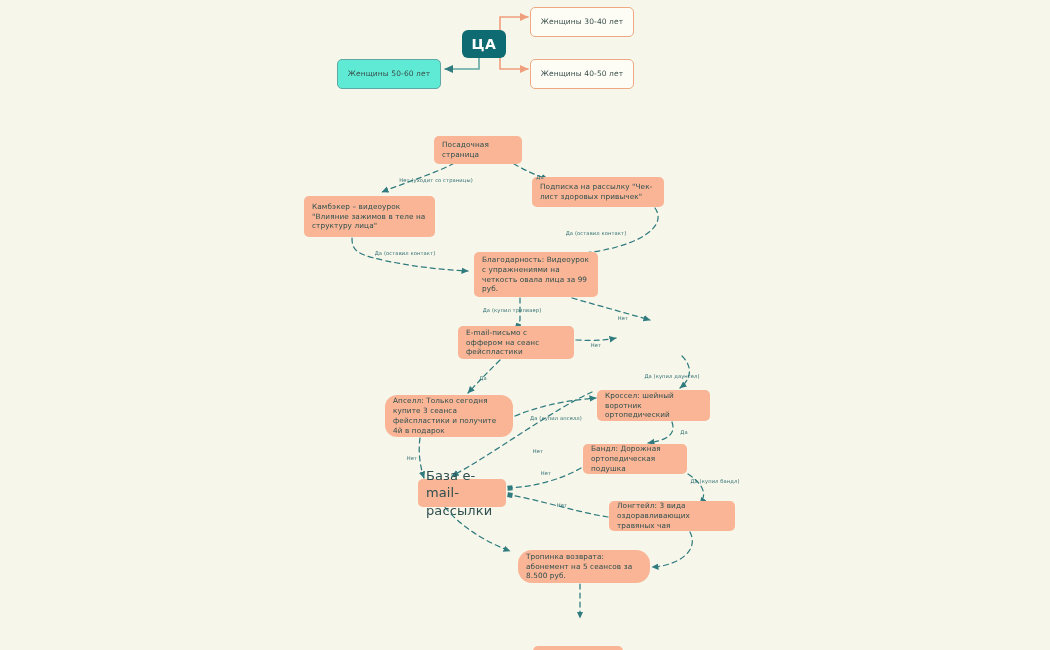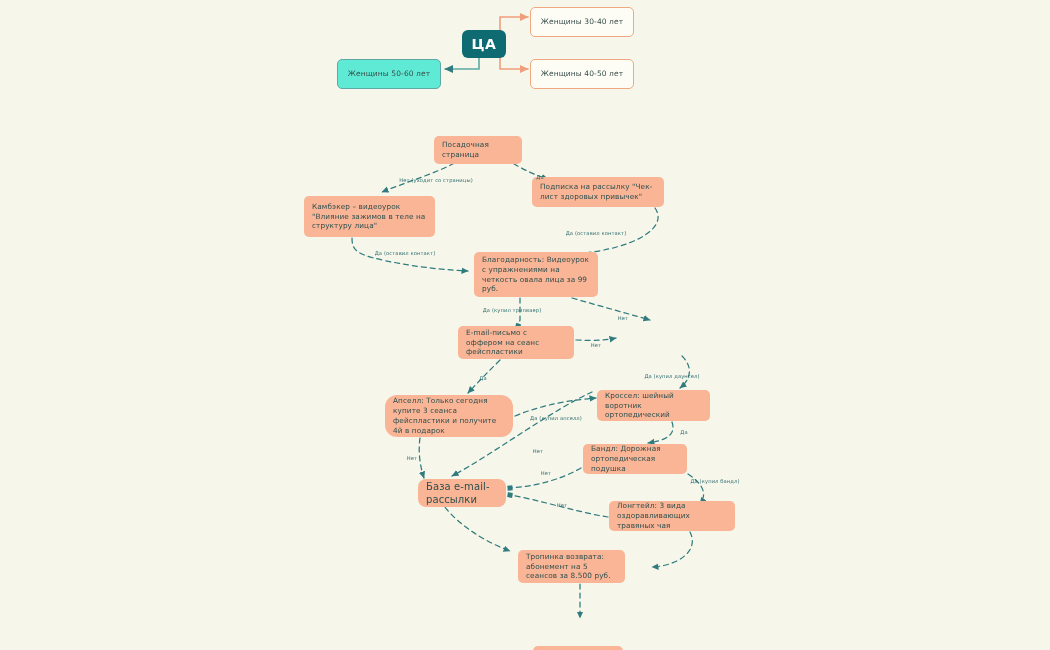--- a/index.html
+++ b/index.html
@@ -145,29 +145,29 @@
   </div>
 
   <div class="node" style="left:597px;top:390px;width:113px;height:31px;font-size:7.3px;">
     <span>Кроссел: шейный воротник ортопедический</span>
   </div>
 
   <div class="node" style="left:583px;top:444px;width:104px;height:30px;font-size:7.3px;">
     <span>Бандл: Дорожная ортопедическая подушка</span>
   </div>
 
-  <div class="node" style="left:418px;top:479px;width:88px;height:21px;font-size:10px;justify-content:flex-end;border-radius:8px;">
+  <div class="node" style="left:418px;top:479px;width:88px;height:21px;font-size:13px;justify-content:flex-end;">
     <span>База e-mail-рассылки</span>
   </div>
 
   <div class="node" style="left:609px;top:501px;width:126px;height:30px;font-size:7.3px;">
     <span>Лонгтейл: 3 вида оздоравливающих травяных чая</span>
   </div>
 
-  <div class="node" style="left:518px;top:550px;width:107px;height:33px;font-size:7.3px;">
+  <div class="node" style="left:518px;top:550px;width:132px;height:33px;font-size:7.3px;border-radius:14px;">
     <span>Тропинка возврата: абонемент на 5 сеансов за 8.500 руб.</span>
   </div>
 
   <div class="node" style="left:533px;top:620px;width:90px;height:22px;font-size:7.3px;justify-content:center;margin-top:26px;">
     <span>Постоянный клиент</span>
   </div>
 
   <div class="edge-label" style="left:436px;top:180px;font-size:5.2px;">Нет (уходит со страницы)</div>
 
   <div class="edge-label" style="left:540px;top:177px;font-size:5.2px;">Да</div>

